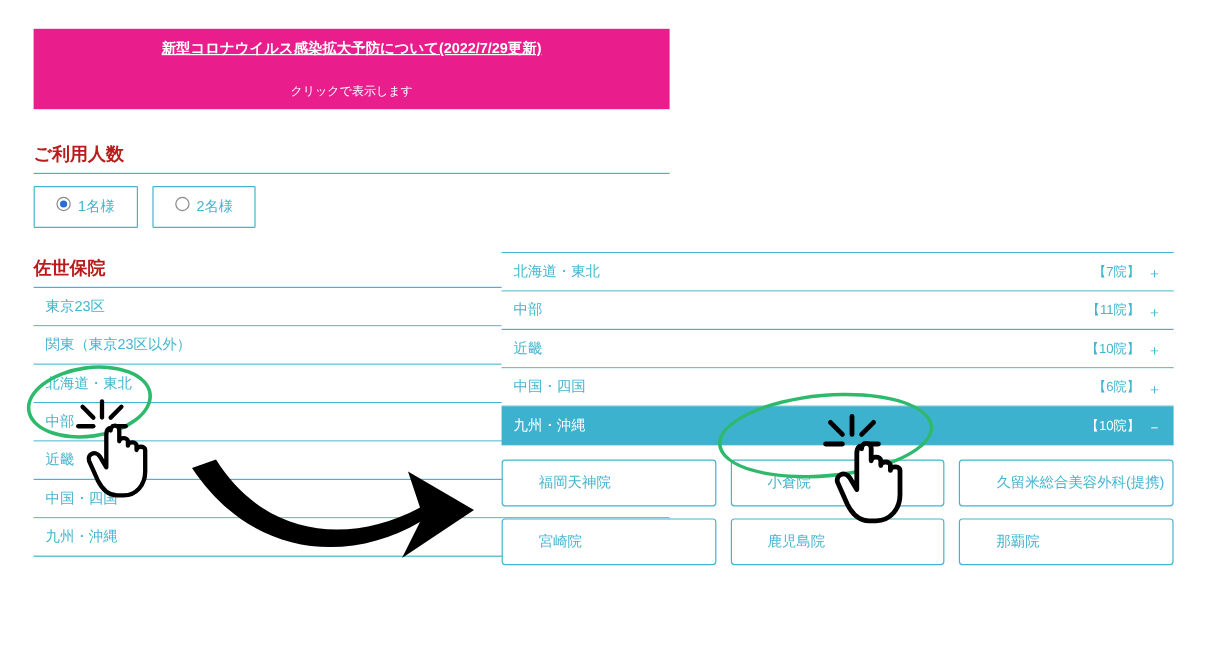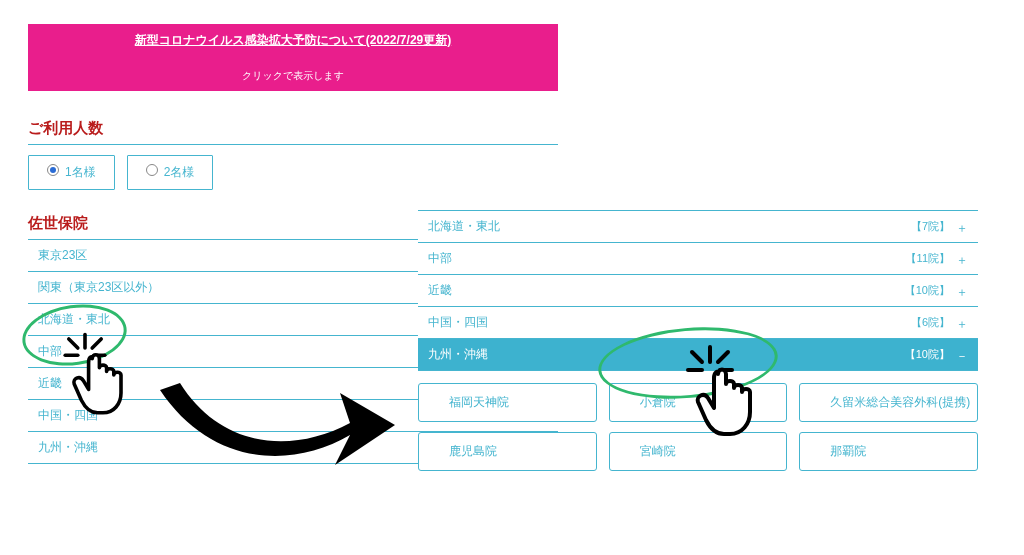--- a/index.html
+++ b/index.html
@@ -130,22 +130,22 @@
           <span>【10院】</span>
           <span class="minus-icon">－</span>
         </span>
     </div>
   </div>
 
   <div class="clinic-grid">
     <div class="clinic-btn">福岡天神院</div>
     <div class="clinic-btn">小倉院</div>
     <div class="clinic-btn">久留米総合美容外科(提携)</div>
+    <div class="clinic-btn">宮崎院</div>
     <div class="clinic-btn">鹿児島院</div>
-    <div class="clinic-btn">宮崎院</div>
     <div class="clinic-btn">那覇院</div>
   </div>
 
 </div>
 
 <div class="circle circle-left"></div>
 <div class="circle circle-right"></div>
 
 <svg class="pointer pointer-left" viewBox="0 0 100 100">
   <g stroke="#000" stroke-width="4" stroke-linecap="round">

